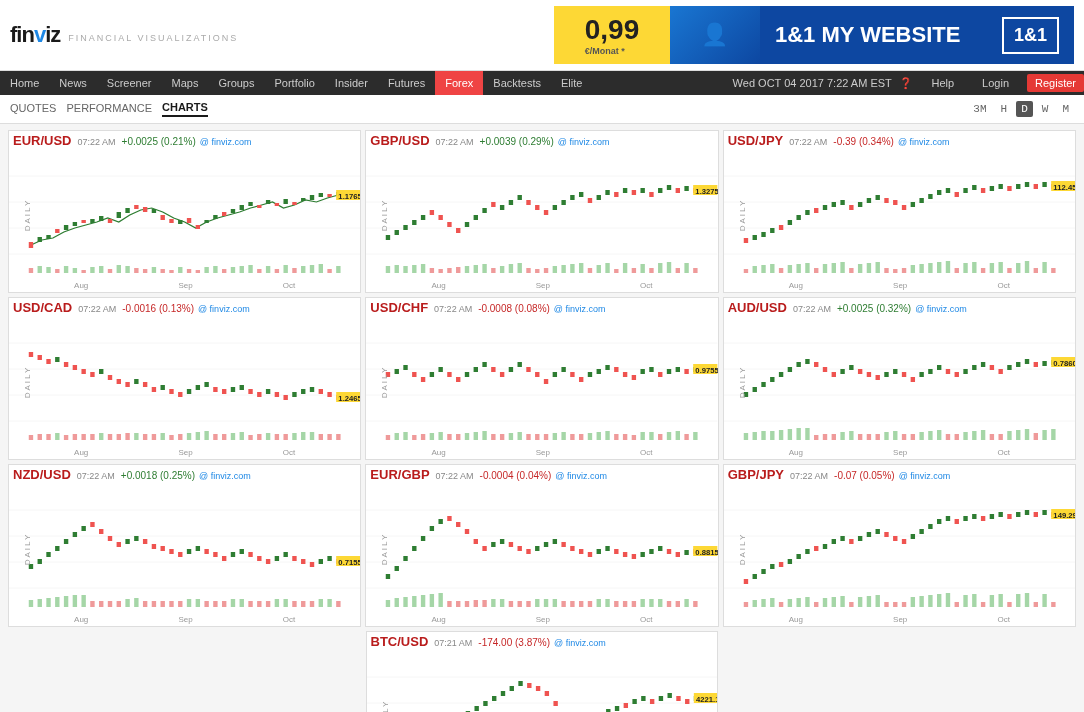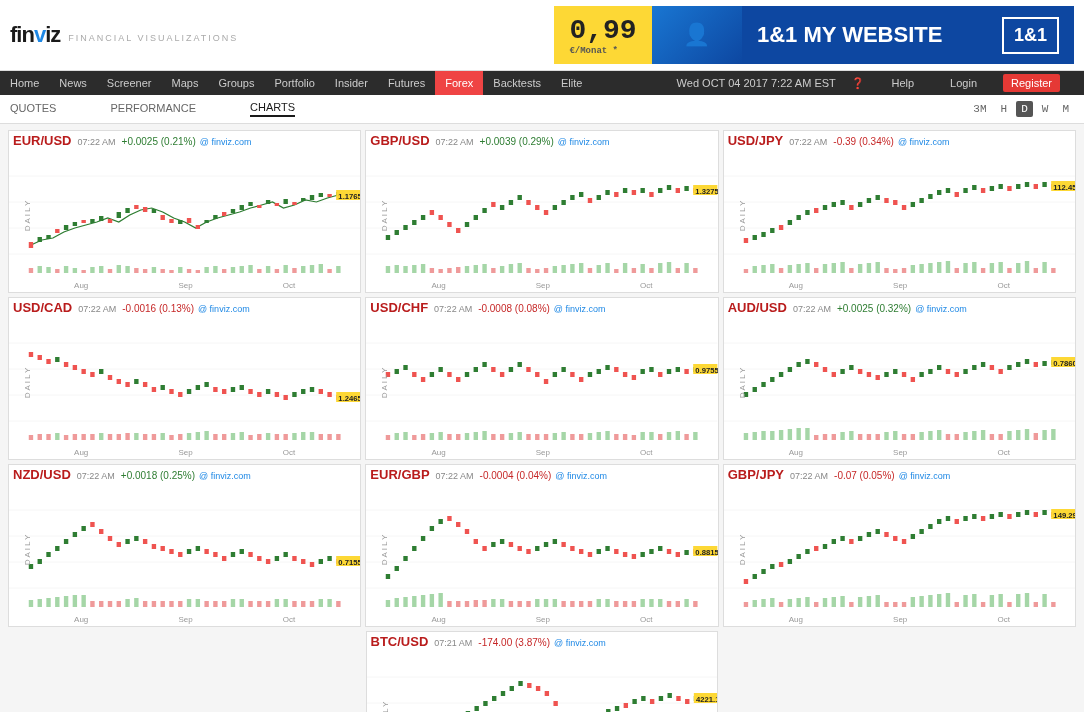--- a/index.html
+++ b/index.html
@@ -7,37 +7,37 @@
 
     
     #header { display: flex; align-items: center; background: #fff; padding: 6px 10px; border-bottom: 1px solid #ddd; }
     #logo { font-size: 22px; font-weight: bold; color: #1a1a1a; letter-spacing: -1px; }
     #logo span { color: #1e88e5; }
     #tagline { font-size: 9px; color: #aaa; text-transform: uppercase; letter-spacing: 2px; margin-left: 8px; margin-top: 6px; }
     #search-box { margin-left: 20px; display: flex; align-items: center; border: 1px solid #ccc; border-radius: 3px; padding: 3px 6px; }
     #search-box input { border: none; outline: none; font-size: 11px; color: #888; width: 180px; }
     #search-icon-wrap { color: #888; font-size: 12px; }
     #ad-banner { margin-left: auto; background: #0d47a1; height: 58px; width: 520px; display: flex; align-items: center; overflow: hidden; }
-    #ad-yellow { background: #fdd835; width: 98px; height: 58px; display: flex; align-items: center; justify-content: center; font-size: 28px; font-weight: bold; color: #222; font-family: Liberation Mono, monospace; }
+    #ad-yellow { background: #fdd835; width: 116px; height: 58px; display: flex; align-items: center; justify-content: center; font-size: 28px; font-weight: bold; color: #222; }
     #ad-right { background: #0d47a1; flex: 1; display: flex; align-items: center; justify-content: space-between; padding: 0 15px; }
     #ad-title { color: #fff; font-size: 22px; font-weight: bold; }
     #ad-list { color: #fff; font-size: 10px; line-height: 1.6; }
     #ad-logo-box { border: 2px solid #fff; padding: 6px 10px; color: #fff; font-size: 18px; font-weight: bold; }
 
     
     #nav { background: #2c2c2c; display: flex; align-items: center; padding: 0; }
     #nav a { color: #ccc; text-decoration: none; font-size: 11px; padding: 6px 10px; display: block; }
-    #nav-right { margin-left: auto; display: flex; align-items: center; color: #ccc; font-size: 11px; padding-right: 24px; gap: 16px; }
+    #nav-right { margin-left: auto; display: flex; align-items: center; color: #ccc; font-size: 11px; padding-right: 0; gap: 8px; }
     #nav-right a { color: #ccc; text-decoration: none; }
     #nav-right .register-btn { background: #e53935; color: #fff; padding: 3px 8px; border-radius: 2px; font-size: 11px; text-decoration: none; }
 
     
-    #subnav { display: flex; align-items: center; padding: 6px 10px; border-bottom: 1px solid #ddd; gap: 44px; }
+    #subnav { display: flex; align-items: center; padding: 6px 10px; border-bottom: 1px solid #ddd; }
     #subnav a { font-size: 11px; color: #666; text-decoration: none; margin-right: 10px; padding-bottom: 2px; }
-    #subnav a.active { color: #1a1a1a; border-bottom: 2px solid #1a1a1a; font-weight: normal; }
+    #subnav a.active { color: #1a1a1a; border-bottom: 2px solid #1a1a1a; font-weight: bold; }
     #timeframe { margin-left: auto; display: flex; gap: 4px; font-family: Liberation Mono, monospace; }
     #timeframe span { font-size: 11px; color: #666; cursor: pointer; padding: 2px 5px; border-radius: 2px; }
     #timeframe span.active { background: #555; color: #fff; }
 
     
     #charts-container { padding: 6px 8px; background: #f5f5f5; }
     .charts-row { display: flex; gap: 4px; margin-bottom: 4px; }
     .chart-box { background: #fff; border: 1px solid #ddd; flex: 1; min-width: 0; position: relative; }
 
     .chart-header { display: flex; align-items: baseline; padding: 2px 4px; }

